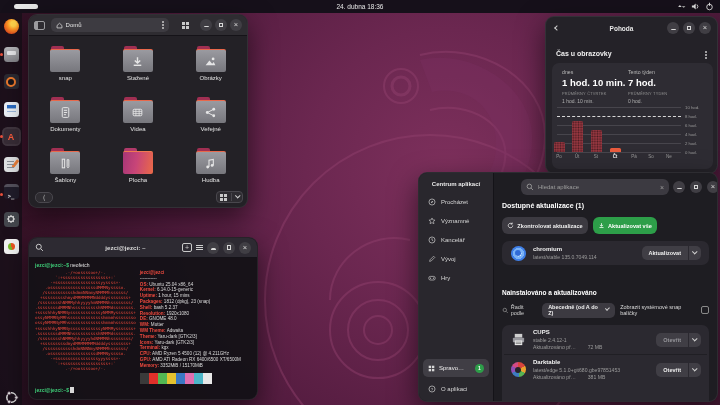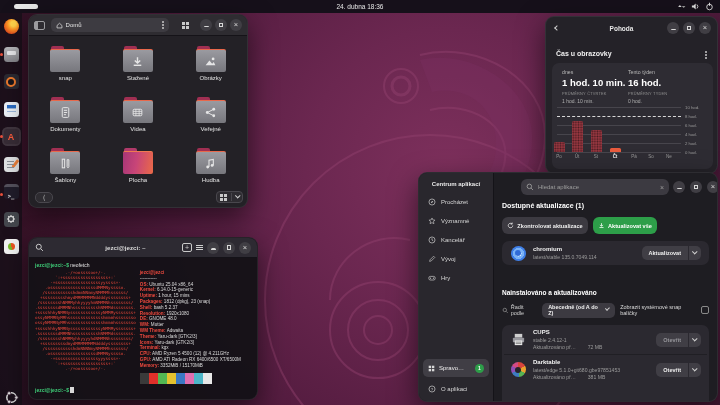--- a/index.html
+++ b/index.html
@@ -472,21 +472,21 @@
     <div id="wb-kebab" class="kebab"></div>
     <div id="wb-card">
       <div class="wb-col" style="left:10px;">
         <div class="wb-small">dnes</div>
         <div class="wb-big">1 hod. 10 min.</div>
         <div class="wb-caps">PRŮMĚRNÝ ČTVRTEK</div>
         <div class="wb-avg">1 hod. 10 min.</div>
       </div>
       <div class="wb-col" style="left:76px;">
         <div class="wb-small">Tento týden</div>
-        <div class="wb-big">16 hod.</div>
+        <div class="wb-big">7 hod.</div>
         <div class="wb-caps">PRŮMĚRNÝ TÝDEN</div>
         <div class="wb-avg">0 hod.</div>
       </div>
       <div id="wb-chart">
           <div class="grid-line" style="top: 45px;"></div>
           <div class="ytick" style="top: 42.5px;">0 hod.</div>
           <div class="grid-line" style="top: 36px;"></div>
           <div class="ytick" style="top: 33.5px;">2 hod.</div>
           <div class="grid-line" style="top: 27px;"></div>
           <div class="ytick" style="top: 24.5px;">4 hod.</div>

